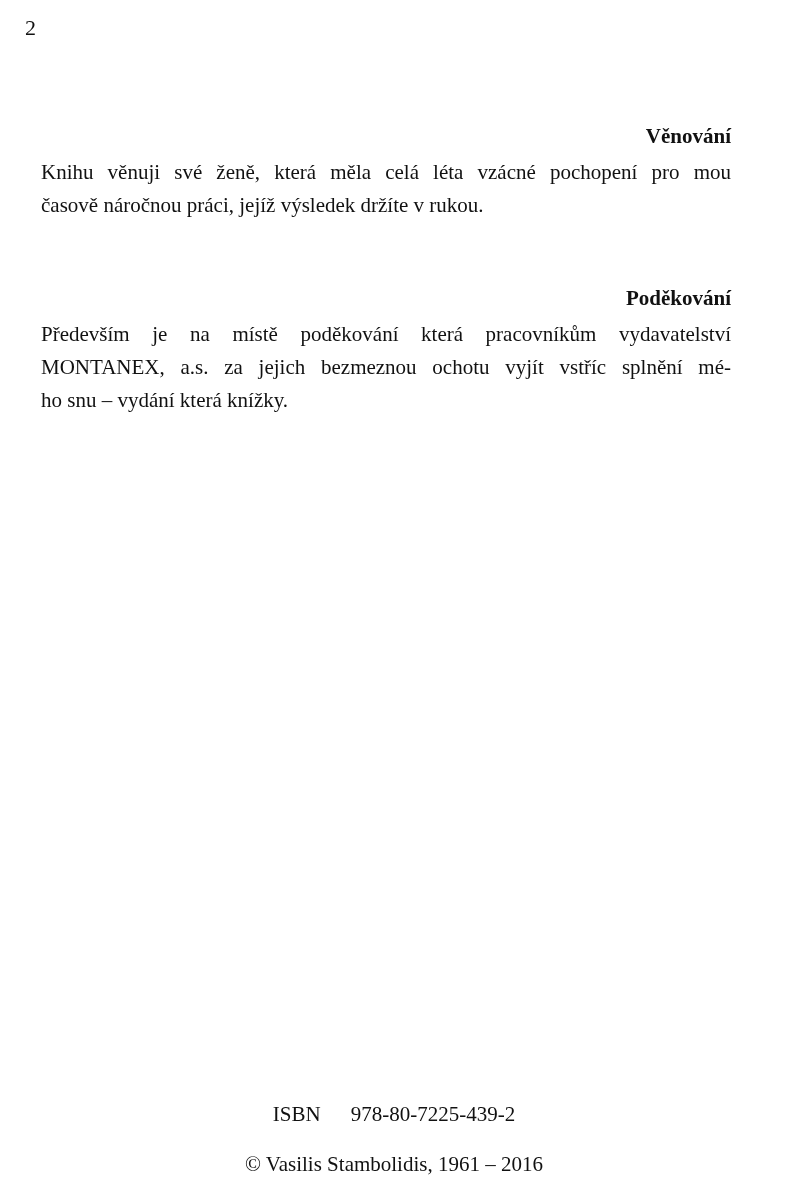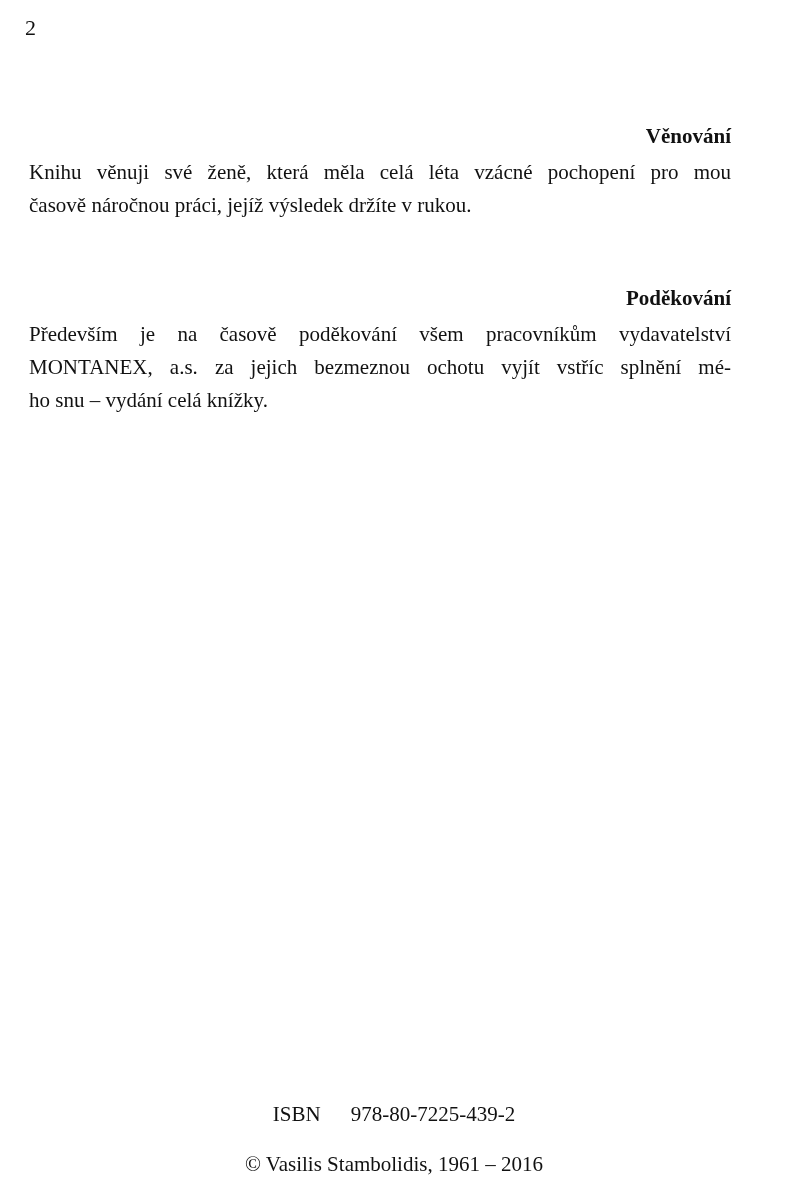--- a/index.html
+++ b/index.html
@@ -4,21 +4,21 @@
 <style>
   html, body { margin: 0; padding: 0; background: #ffffff; }
   body {
     width: 788px; height: 1180px; position: relative; overflow: hidden;
     font-family: "Liberation Serif", serif; color: #111111;
   }
   .page-number { position: absolute; left: 25px; top: 14px; font-size: 22px; line-height: 28px; }
   .section { position: absolute; left: 25px; width: 706px; }
   .heading { font-weight: bold; font-size: 21px; line-height: 28px; margin: 0 0 6px 0; text-align: right; }
   .para {
-    font-size: 21px; line-height: 33px; margin: 0 0 8px 4px;
+    font-size: 21px; line-height: 33px; margin: 0 0 8px 16px;
     text-align: justify;
   }
   .line { display: block; text-align: justify; text-align-last: justify; white-space: nowrap; }
   .line.last { text-align-last: left; }
   #sec-dedication { top: 122px; }
   #sec-thanks { top: 284px; }
   .footer { position: absolute; left: 0; width: 788px; text-align: center; font-size: 21px; }
   .isbn { top: 1102px; }
   .isbn .gap { display: inline-block; width: 30px; }
   .copyright { top: 1152px; }
@@ -32,22 +32,22 @@
   <div class="heading">Věnování</div>
   <div class="para">
     <span class="line">Knihu věnuji své ženě, která měla celá léta vzácné pochopení pro mou</span>
     <span class="line last">časově náročnou práci, jejíž výsledek držíte v rukou.</span>
   </div>
 </div>
 
 <div class="section" id="sec-thanks">
   <div class="heading">Poděkování</div>
   <div class="para">
-    <span class="line">Především je na časově poděkování všem pracovníkům vydavatelství</span>
+    <span class="line">Především je na místě poděkování která pracovníkům vydavatelství</span>
     <span class="line">MONTANEX, a.s. za jejich bezmeznou ochotu vyjít vstříc splnění mé-</span>
-    <span class="line last">ho snu – vydání celá knížky.</span>
+    <span class="line last">ho snu – vydání která knížky.</span>
   </div>
 </div>
 
 <div class="footer isbn">
   <span>ISBN</span><span class="gap"></span><span>978-80-7225-439-2</span>
 </div>
 <div class="footer copyright">© Vasilis Stambolidis, 1961 – 2016</div>
 
 </body></html>

